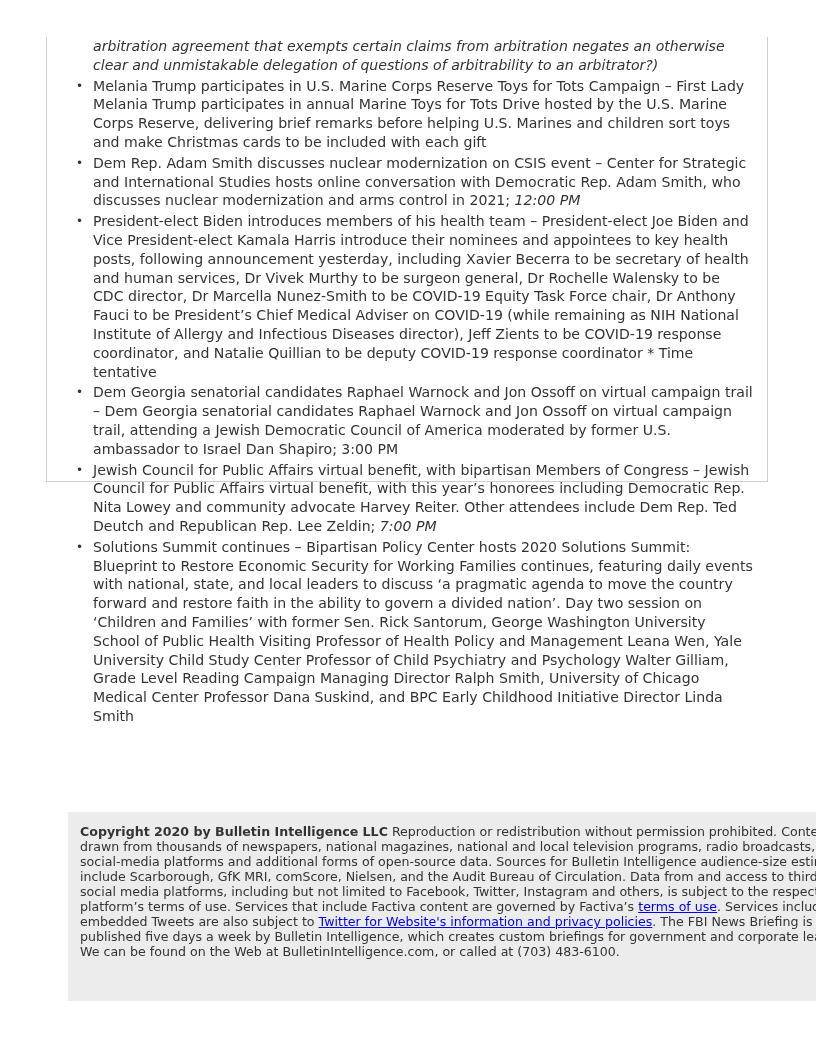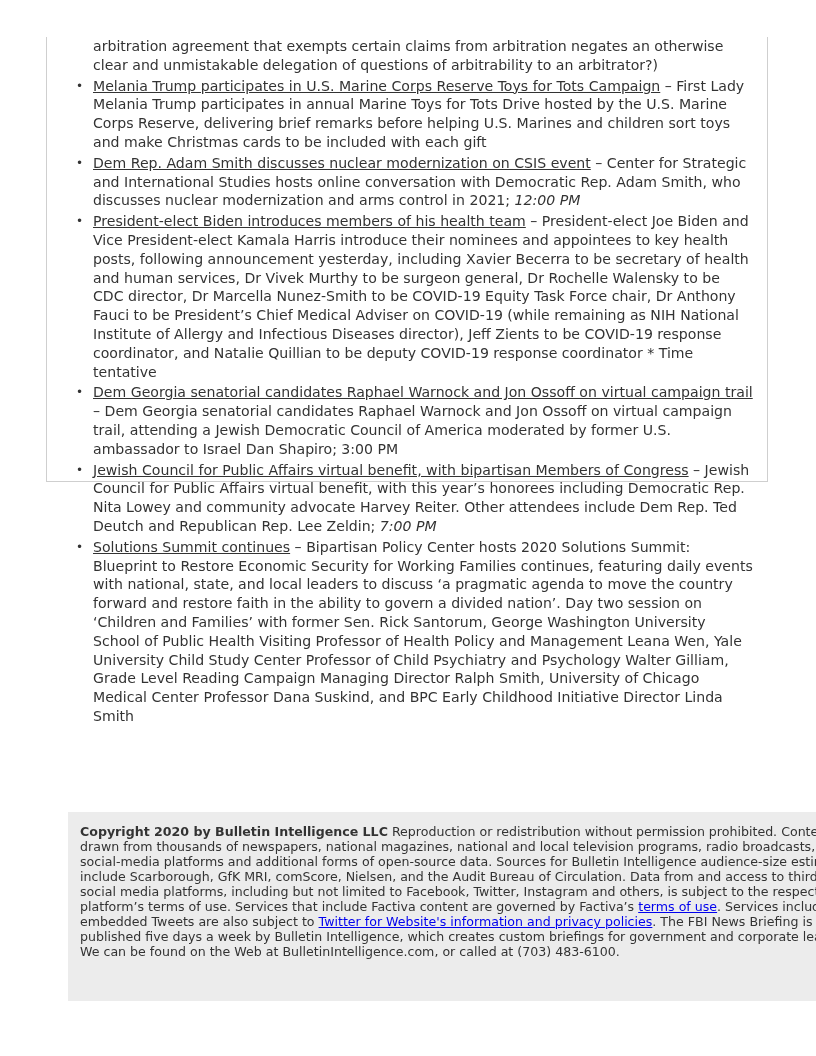--- a/index.html
+++ b/index.html
@@ -9,26 +9,26 @@
     }
     .frame {
       position: absolute; left: 46px; top: 37px; width: 722px; height: 445px;
       border-left: 1px solid #cfcfcf; border-right: 1px solid #cfcfcf; border-bottom: 1px solid #cfcfcf;
       box-sizing: border-box; pointer-events: none;
     }
     .content {
       position: absolute; left: 93px; top: 37px; width: 660px;
       font-size: 14.1px; line-height: 18.8px;
     }
-    .content p { margin: 0; }
+    .content p { margin: 0; font-style: italic; }
     .loc { font-style: italic; margin: 2px 0 2px 15px !important; }
     ul.events { margin: 0; padding: 0; list-style: none; }
     ul.events li { position: relative; margin: 2px 0 2px 0; }
     ul.events li .bullet { position: absolute; left: -17px; top: 0; font-size: 12px; }
-    ul.events li .title { text-decoration: underline; color: #333333; cursor: pointer; }
+    ul.events li .title { color: #333333; cursor: pointer; }
     .it { font-style: italic; text-align: center; }
     .footer {
       position: absolute; left: 68px; top: 812px; width: 800px; height: 189px;
       background: #ececec; box-sizing: border-box; padding: 12px 12px 12px 12px;
       font-size: 12.6px; line-height: 15px; color: #333333;
     }
     .footer b { font-weight: bold; }
     .footer a { color: #0000ee; text-decoration: underline; cursor: pointer; }
   </style>
 </head>

